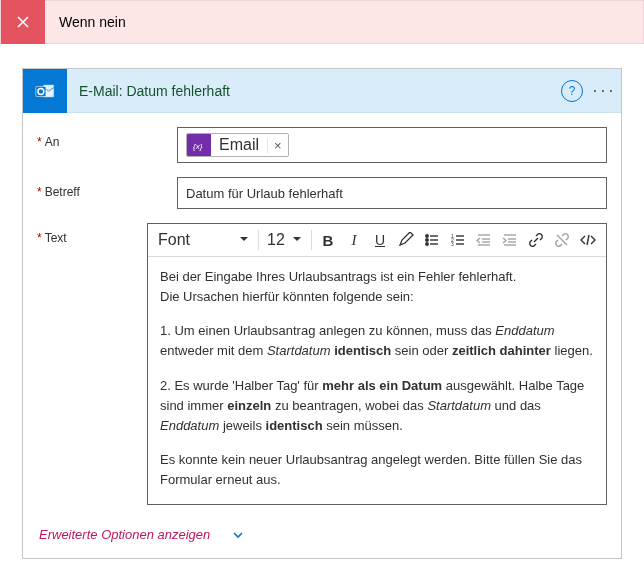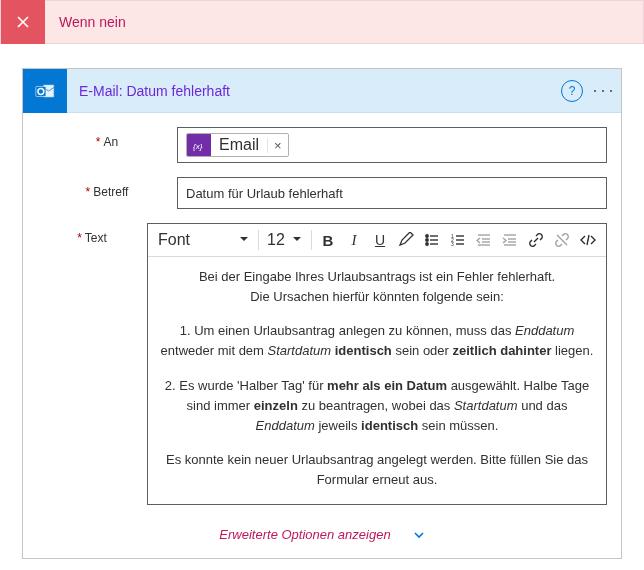--- a/index.html
+++ b/index.html
@@ -3,33 +3,33 @@
 <meta charset="utf-8">
 <style>
   * { box-sizing: border-box; margin: 0; padding: 0; }
   body { font-family: "Segoe UI", Tahoma, sans-serif; font-size: 13px; color: #323130; background: #fff; }
   .root { width: 644px; }
 
   
   .header { display: flex; align-items: center; background: #fce6e6; border: 1px solid #efd4d7; height: 44px; }
   .close-btn { width: 44px; height: 44px; background: #e35460; display: flex; align-items: center; justify-content: center; }
   .close-btn svg { stroke: #fff; }
-  .header-title { margin-left: 14px; font-size: 14px; color: #be185d; }
+  .header-title { margin-left: 14px; font-size: 14px; color: #000000; }
 
   .canvas { padding: 24px 22px 10px 22px; }
 
   .card { border: 1px solid #c7c5c3; background: #fff; }
   .card-header { display: flex; align-items: center; background: #d9ecfa; border-bottom: 1px solid #c7dff3; height: 44px; }
   .card-icon { width: 44px; height: 44px; background: #0277d4; display:flex; align-items:center; justify-content:center;}
   .card-icon svg { fill:#fff; }
-  .card-title { margin-left: 12px; font-size: 14px; color: #6d28d9; flex:1; }
+  .card-title { margin-left: 12px; font-size: 14px; color: #14532d; flex:1; }
   .card-help { width: 22px; height:22px; display:flex; align-items:center; justify-content:center; color:#0277d4; margin-right:6px; border:1.4px solid #0277d4; border-radius:50%; font-size:12px;}
   .card-ellipsis { width:30px; color: #595959; font-size:18px; letter-spacing:2px; text-align:center; margin-right:2px;}
 
-  .card-body { padding: 14px 14px 10px 14px; text-align: center; }
+  .card-body { padding: 14px 14px 10px 14px; }
   .row { display:flex; margin-bottom: 14px; align-items:flex-start; }
   .label { width: 140px; padding-top:8px; font-size:12px; color:#323130;}
   .req { color:#a80000; margin-right:3px;}
   .field { flex:1; }
 
   .input-box { border:1px solid #605e5c; padding: 5px 8px; min-height:32px; display:flex; align-items:center; flex-wrap:wrap; gap:4px;}
   .input-box.plain { font-size: 13px; }
 
   .token { display:inline-flex; align-items:center; background:#fff; border:1px solid #b4b0ae; border-radius:2px; height:24px; overflow:hidden;}
   .token-iconwrap { width:24px; height:24px; background:#722da8; display:flex; align-items:center; justify-content:center; color:#fff; }

